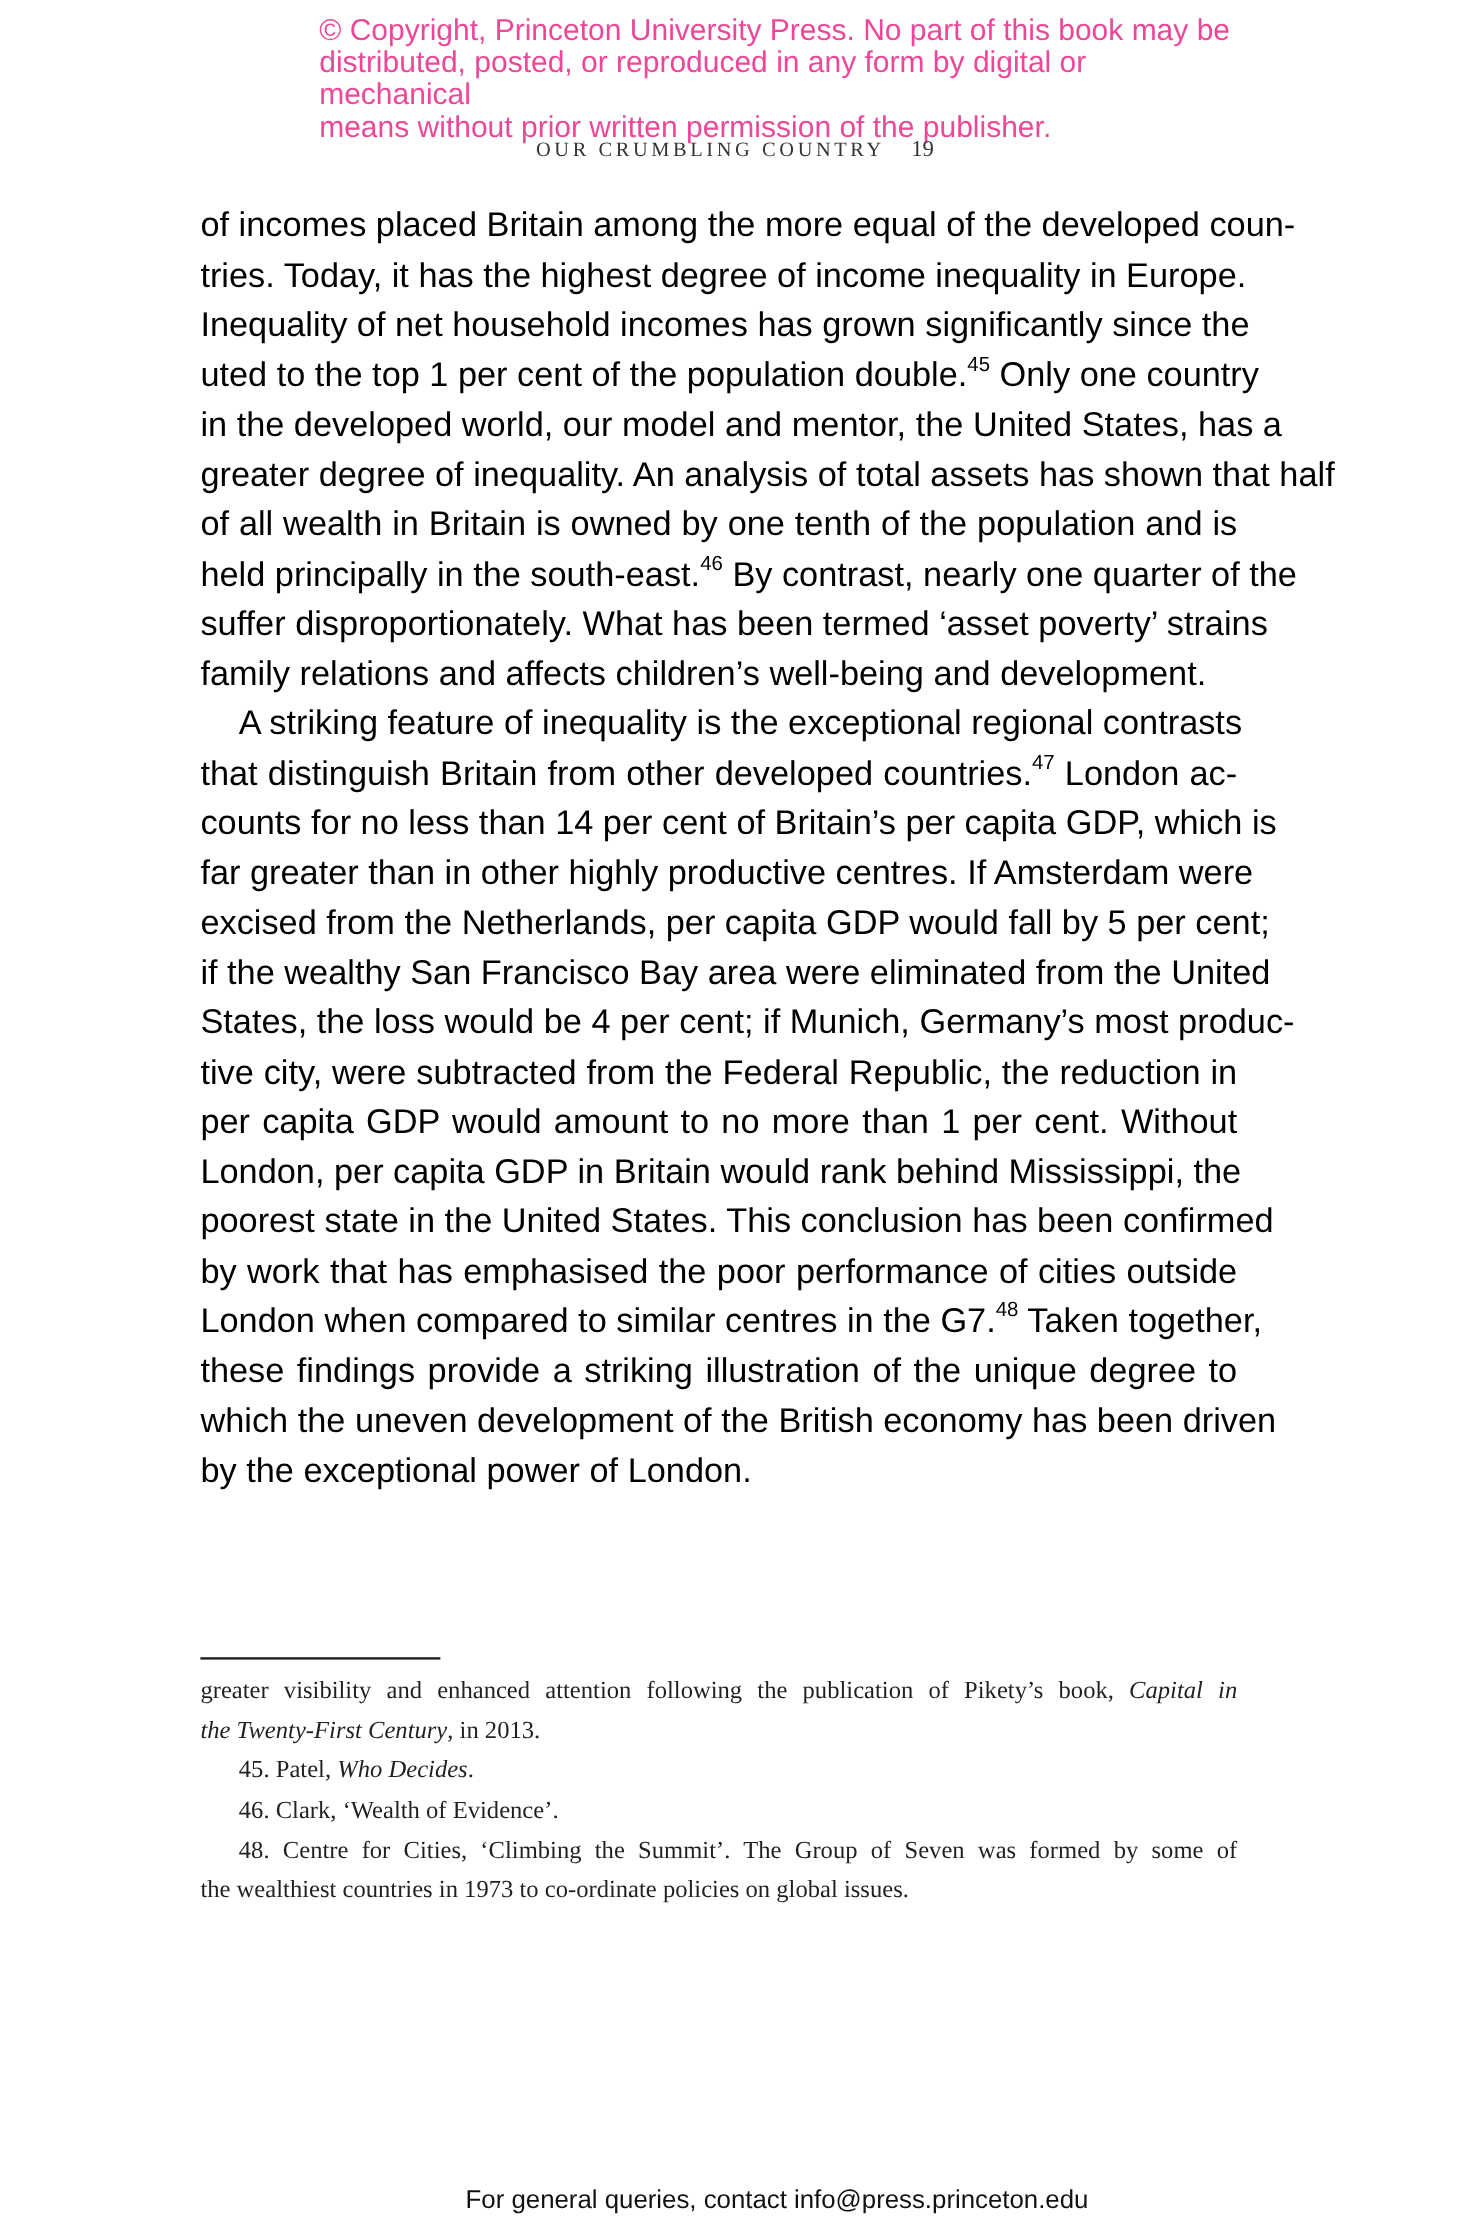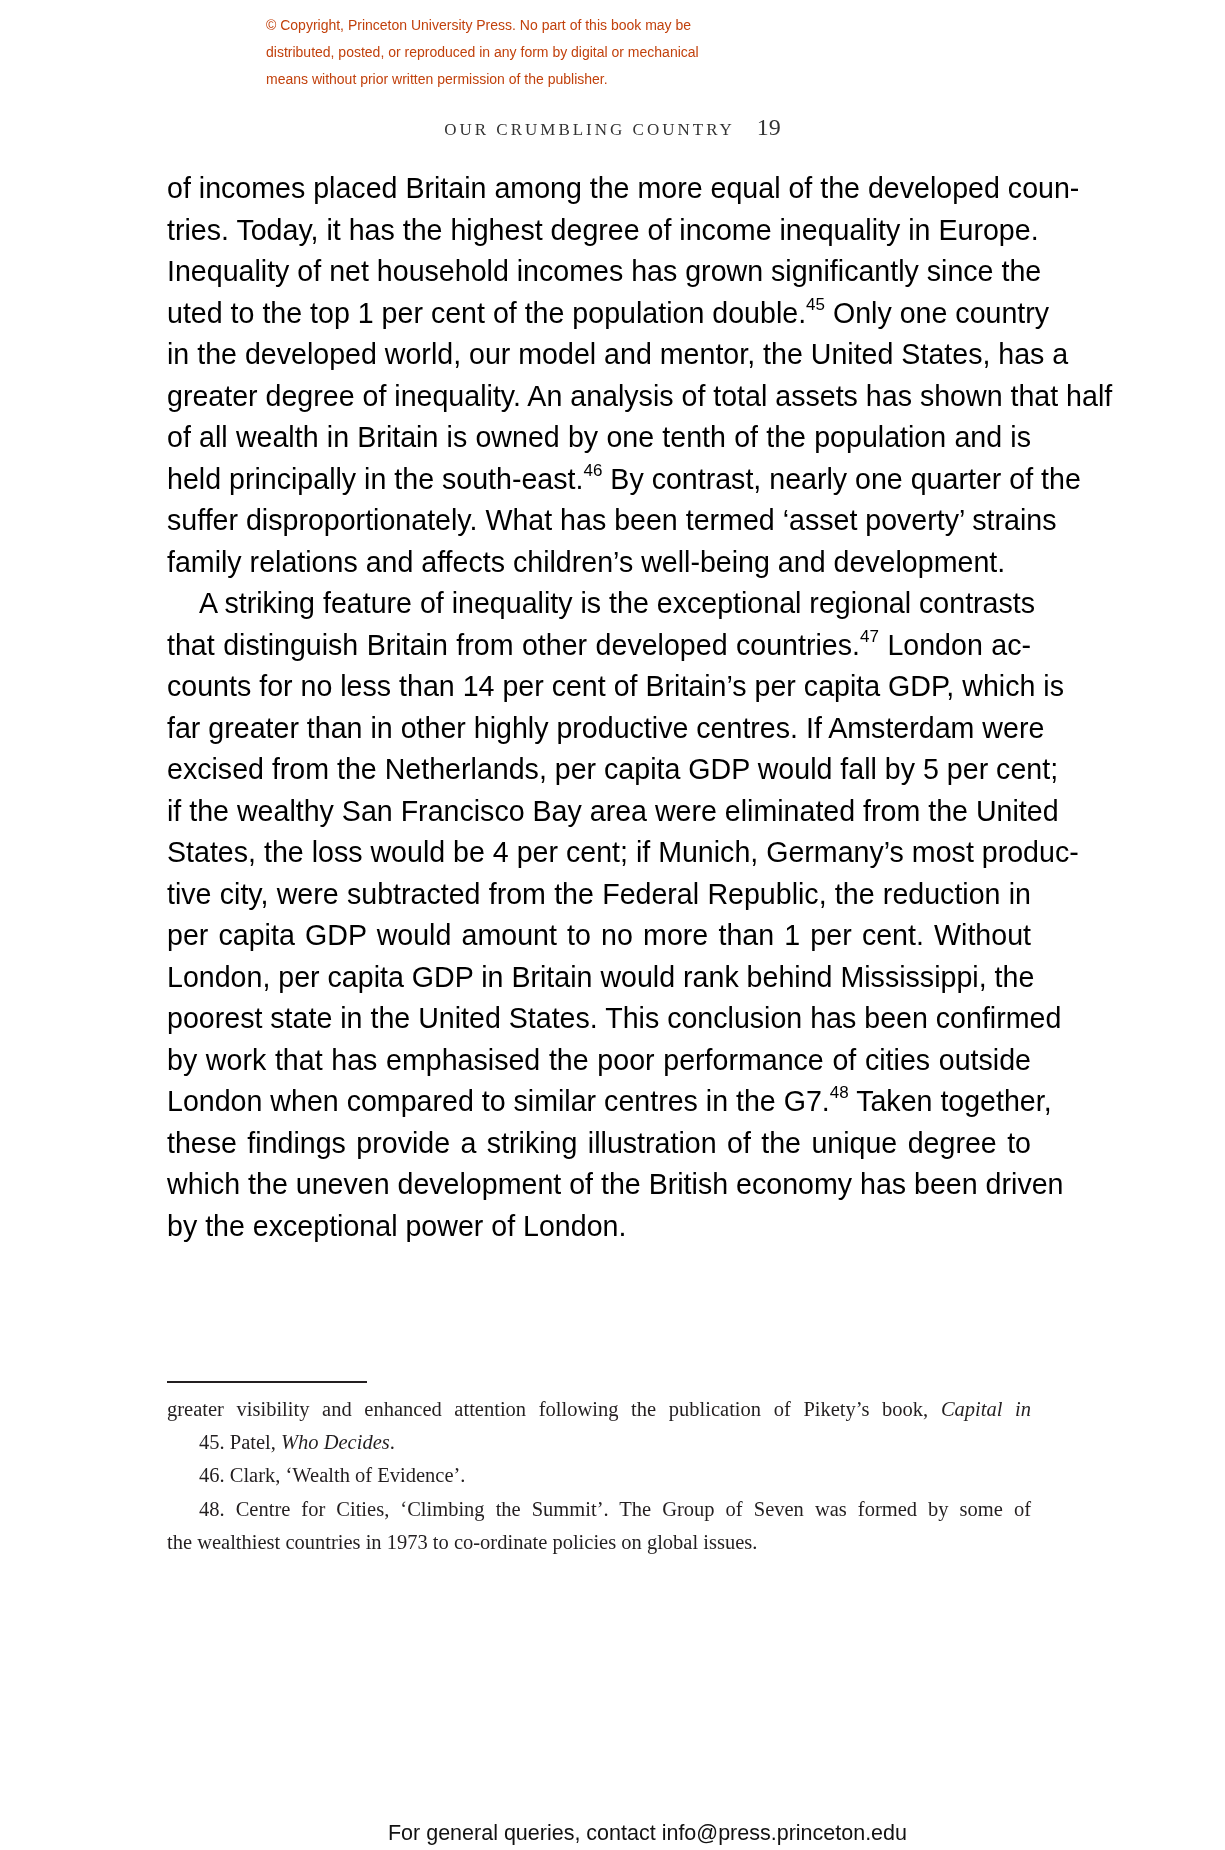--- a/index.html
+++ b/index.html
@@ -1,27 +1,27 @@
 <!DOCTYPE html>
 <html><head>
 <meta charset="utf-8">
 <style>
   html, body { margin: 0; padding: 0; background: #ffffff; }
   body { width: 1225px; height: 1850px; position: relative; overflow: hidden; color: #231f20; }
   .copyright {
     position: absolute; left: 266px; top: 12px; width: 760px;
-    font-family: "Liberation Sans", sans-serif; font-size: 14px; line-height: 27px;
-    color: #c2410c;
+    font-family: "Liberation Sans", sans-serif; font-size: 25px; line-height: 27px;
+    color: #ec4899;
   }
   .running-head {
     position: absolute; left: 0; top: 114px; width: 1225px; text-align: center;
     font-family: "Liberation Serif", serif; font-size: 17px; letter-spacing: 3px; color: #333;
   }
   .running-head .title { text-transform: uppercase; }
-  .running-head .pageno { margin-left: 22px; letter-spacing: 0; font-size: 24px; }
+  .running-head .pageno { margin-left: 22px; letter-spacing: 0; font-size: 19px; }
   .body-text {
     position: absolute; left: 167px; top: 168px; width: 864px;
     font-family: Liberation Sans, sans-serif; font-size: 28.6px; line-height: 41.5px;
     color: #000000; text-align: justify;
   }
   .body-text .line { display: block; text-align: justify; text-align-last: justify; white-space: nowrap; height: 41.5px; }
   .body-text .line.last { text-align-last: left; }
   .body-text .line.indent { padding-left: 32px; }
   sup { font-size: 17px; line-height: 0; position: relative; top: -2px; vertical-align: super; }
   .fn-rule { position: absolute; left: 167px; top: 1381px; width: 200px; height: 1.5px; background: #231f20; }
@@ -80,19 +80,20 @@
       <span class="line">these findings provide a striking illustration of the unique degree to</span>
       <span class="line">which the uneven development of the British economy has been driven</span>
       <span class="line last">by the exceptional power of London.</span>
     </div>
 </div>
 
 <div class="fn-rule"></div>
 
 <div class="footnotes">
   <span class="line"><span>greater visibility and enhanced attention following the publication of Pikety’s book, </span><i>Capital in</i></span>
+  <span class="line last"><i>the Twenty-First Century</i><span>, in 2013.</span></span>
   <span class="line last indent"><span>45.</span><span> Patel, </span><i>Who Decides</i><span>.</span></span>
   <span class="line last indent"><span>46.</span><span> Clark, ‘Wealth of Evidence’.</span></span>
   <span class="line indent"><span>48.</span><span> Centre for Cities, ‘Climbing the Summit’. The Group of Seven was formed by some of</span></span>
   <span class="line last">the wealthiest countries in 1973 to co-ordinate policies on global issues.</span>
 </div>
 
 <div class="footer">For general queries, contact info@press.princeton.edu</div>
 
 </body></html>

